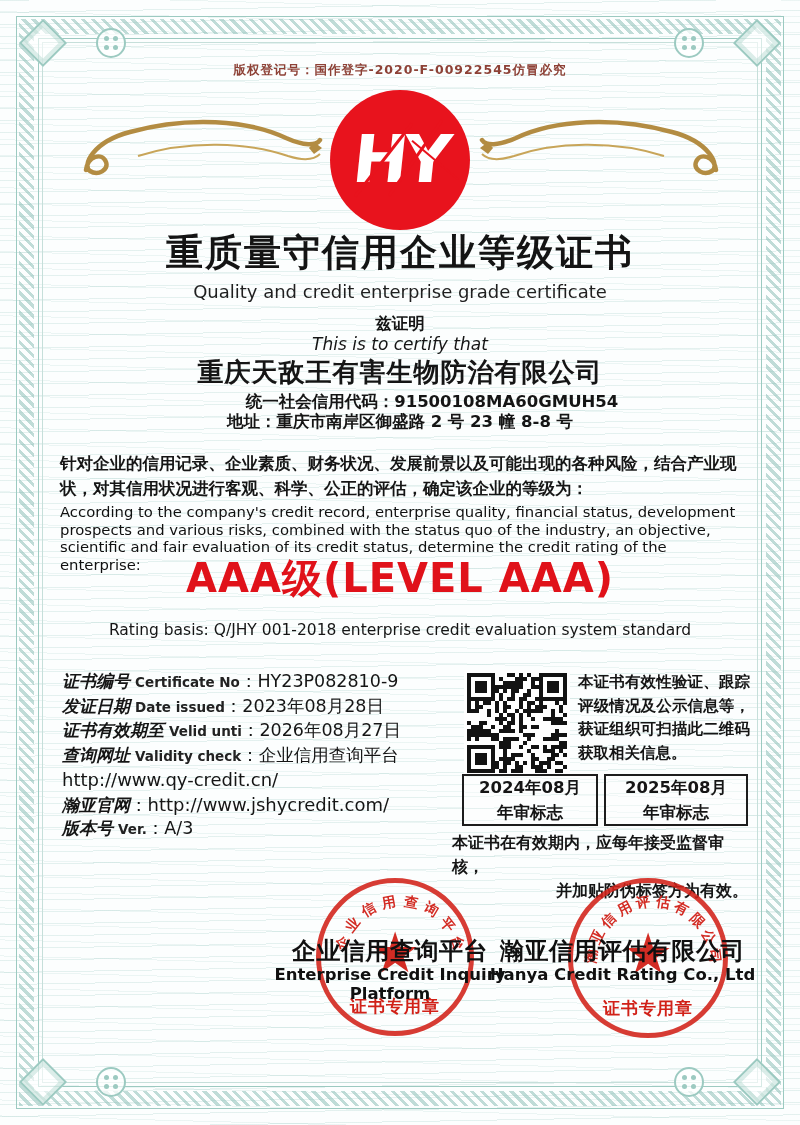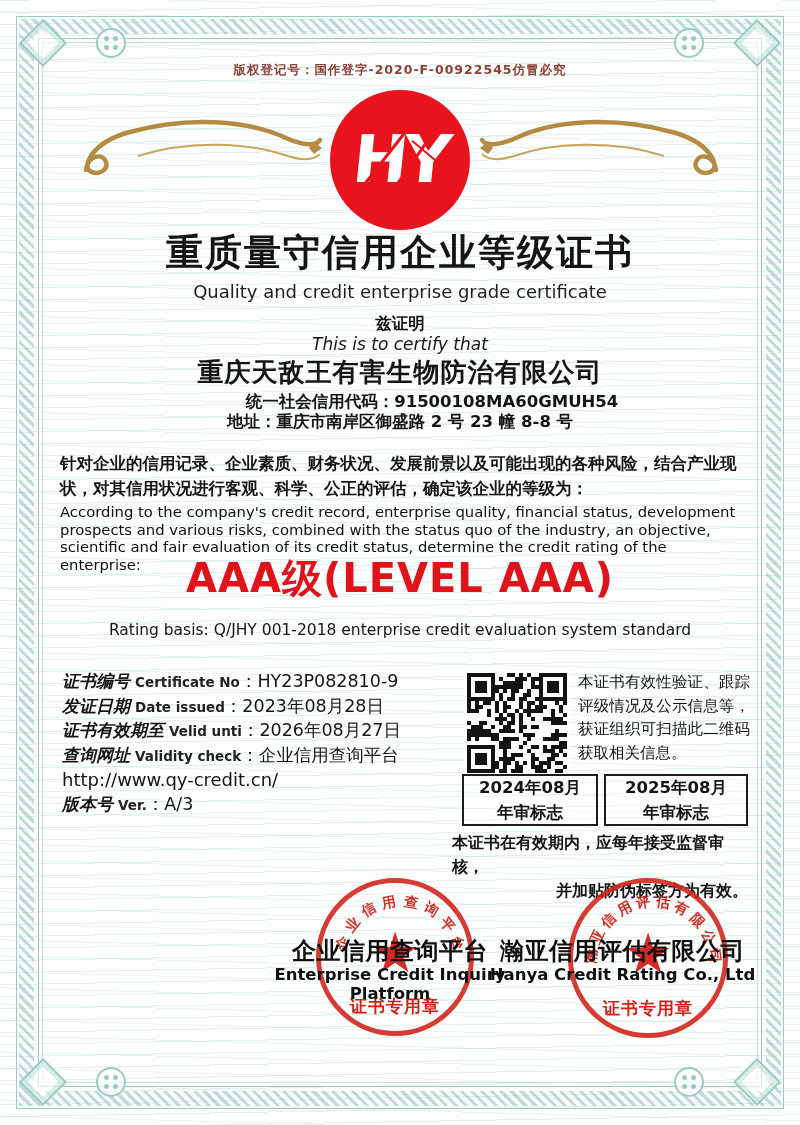--- a/index.html
+++ b/index.html
@@ -52,21 +52,21 @@
   .details{left:62px;top:671px;width:390px;}
   .detail-line{margin-bottom:2.5px;line-height:21px;white-space:nowrap;}
   .dl-zh{font-size:17px;font-weight:bold;font-style:italic;}
   .dl-en{font-size:13.5px;font-weight:bold;color:#222;}
   .dl-val{font-size:17.5px;}
   .dl-url{font-size:18px;}
   
   .qr{left:464px;top:670px;width:100px;height:100px;background:#fff;padding:3px;
     display:grid;grid-template-columns:repeat(25,4px);grid-template-rows:repeat(25,4px);}
   .qr .d{background:#131313;}
-  .qr-note{left:578px;top:671px;width:172px;font-size:15.5px;font-weight:normal;line-height:23.5px;text-align:justify;}
+  .qr-note{left:578px;top:671px;width:172px;font-size:15.5px;font-weight:bold;line-height:23.5px;text-align:justify;}
   .badge{top:774px;height:48px;border:2px solid #1d1d1d;background:rgba(255,255,255,.35);
     display:flex;flex-direction:column;align-items:center;justify-content:space-between;
     font-size:16.5px;font-weight:bold;line-height:23px;}
   .badge1{left:462px;width:132px;}
   .badge2{left:604px;width:140px;}
   .supervision{left:452px;top:831px;width:296px;font-size:16px;font-weight:bold;line-height:24px;}
   .supervision .l2{text-align:right;}
   
   .seal{border-radius:50%;border:5px solid rgba(209,33,24,.88);background:rgba(255,255,255,0);z-index:1;}
   .seal-left{left:316px;top:878px;width:148px;height:148px;}
@@ -150,20 +150,23 @@
     <div class="detail-line">
       <span class="dl-zh">证书有效期至</span>
       <span class="dl-en">Velid unti</span><span class="dl-val">：</span><span class="dl-val">2026年08月27日</span>
     </div>
     <div class="detail-line">
       <span class="dl-zh">查询网址</span>
       <span class="dl-en">Validity check</span><span class="dl-val">：</span><span class="dl-val">企业信用查询平台</span>
     </div>
     <div class="detail-line">
       <span class="dl-url">http://www.qy-credit.cn/</span>
+    </div>
+    <div class="detail-line">
+      <span class="dl-zh">瀚亚官网</span><span class="dl-val">：</span><span class="dl-url">http://www.jshycredit.com/</span>
     </div>
     <div class="detail-line">
       <span class="dl-zh">版本号</span>
       <span class="dl-en">Ver.</span><span class="dl-val">：</span><span class="dl-val">A/3</span>
     </div>
   </div>
 
   <div class="abs qr">
       <div class="d"></div>
       <div class="d"></div>

